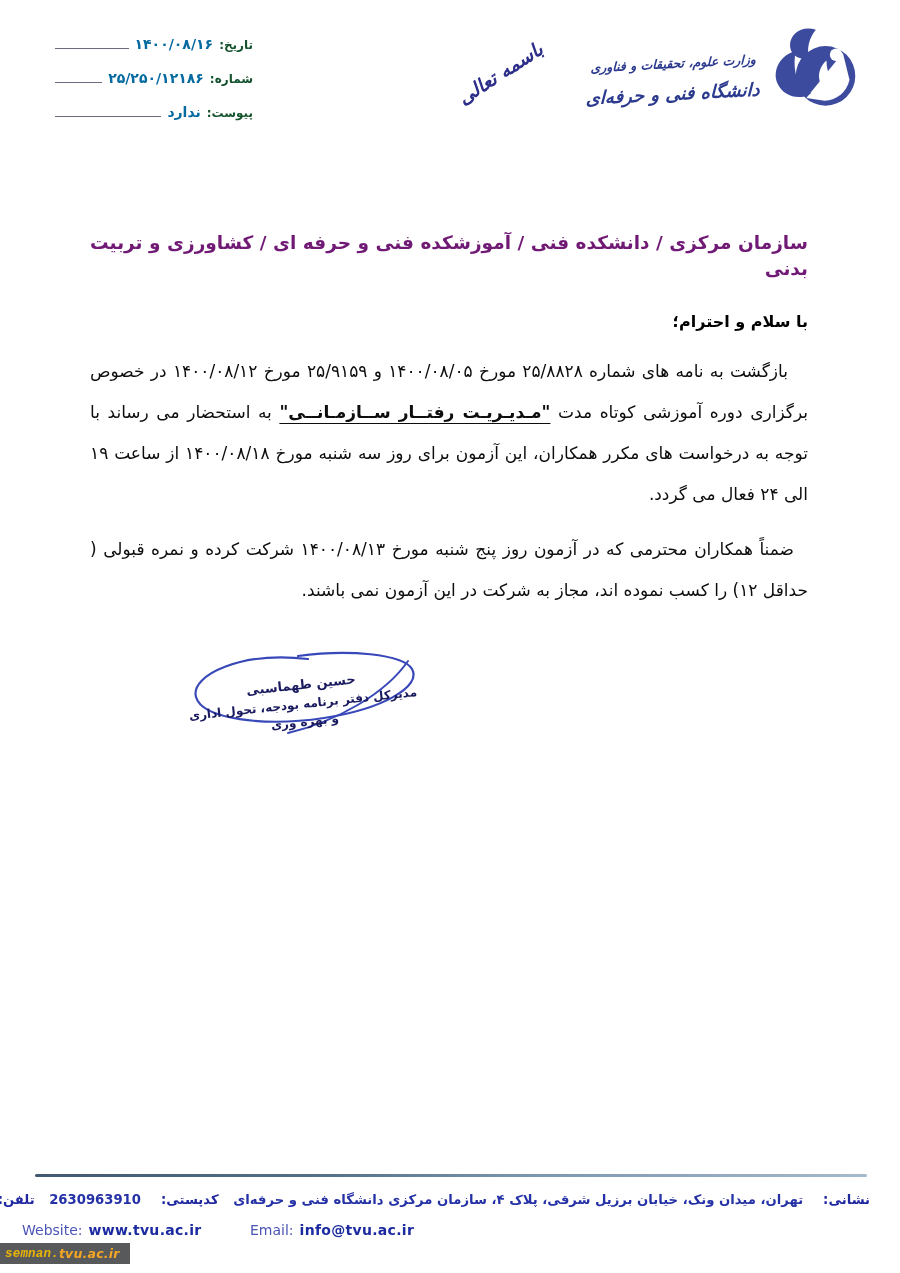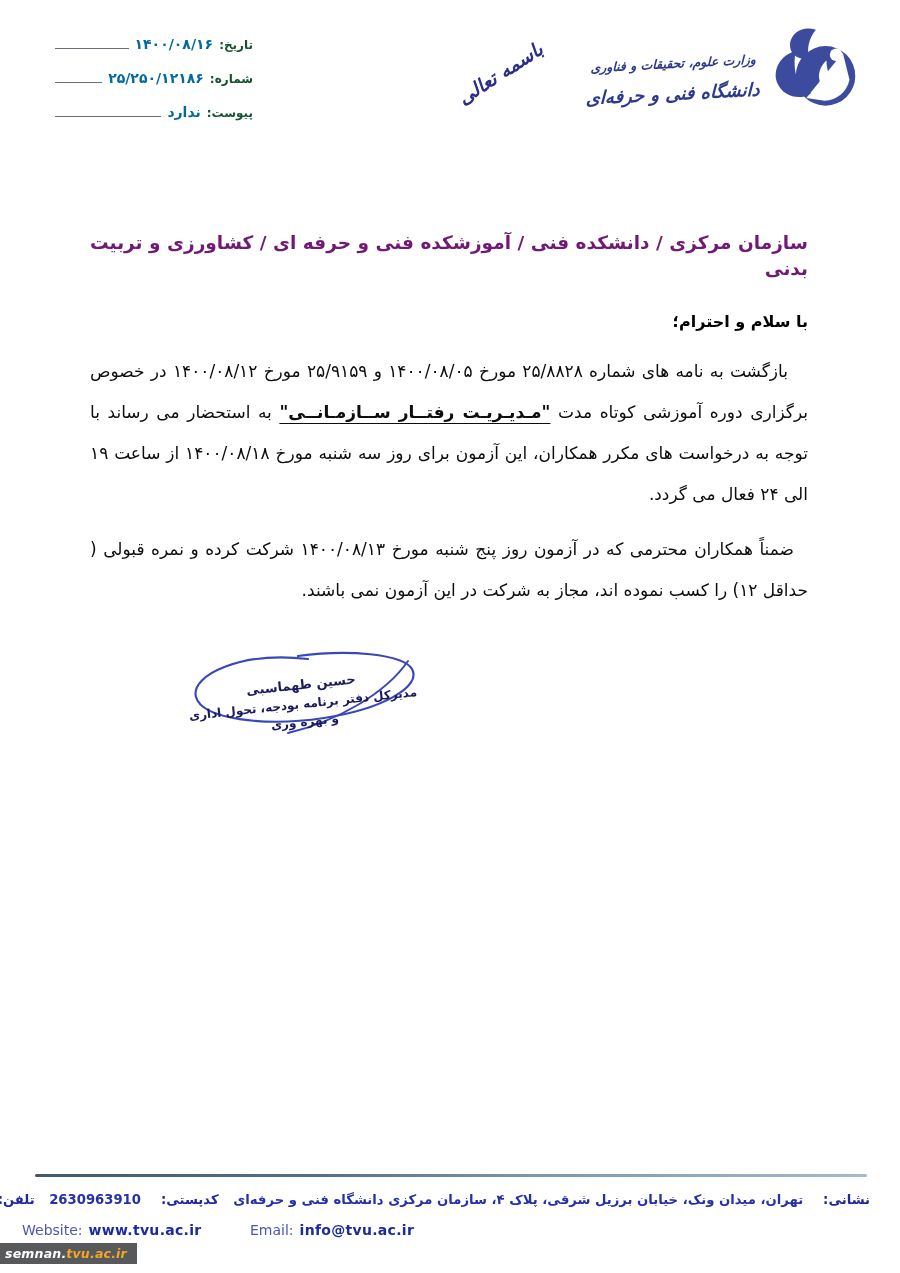--- a/index.html
+++ b/index.html
@@ -85,21 +85,21 @@
   .footer-en .en-label{font-weight:normal;color:#4a55b5;margin-right:6px;}
   .footer-en .en-value{font-weight:bold;color:#1b2aa0;letter-spacing:.3px;}
 
   
   .watermark{
     position:absolute;left:0;top:1243px;height:21px;
     background:#58595b;display:flex;align-items:center;
     padding:0 10px 0 5px;
     font-style:italic;font-weight:bold;font-size:12.5px;letter-spacing:.2px;
   }
-  .wm-prefix{color:#ffffff;}
+  .wm-prefix{color:#eab308;font-family:Liberation Mono, monospace;}
   .wm-domain{color:#f5a623;}
 </style>
 </head>
 <body>
 
 <div class="page">
 
   <div class="hdr-fields">
     <div class="hdr-row">
       <span class="f-label">تاریخ:</span>

